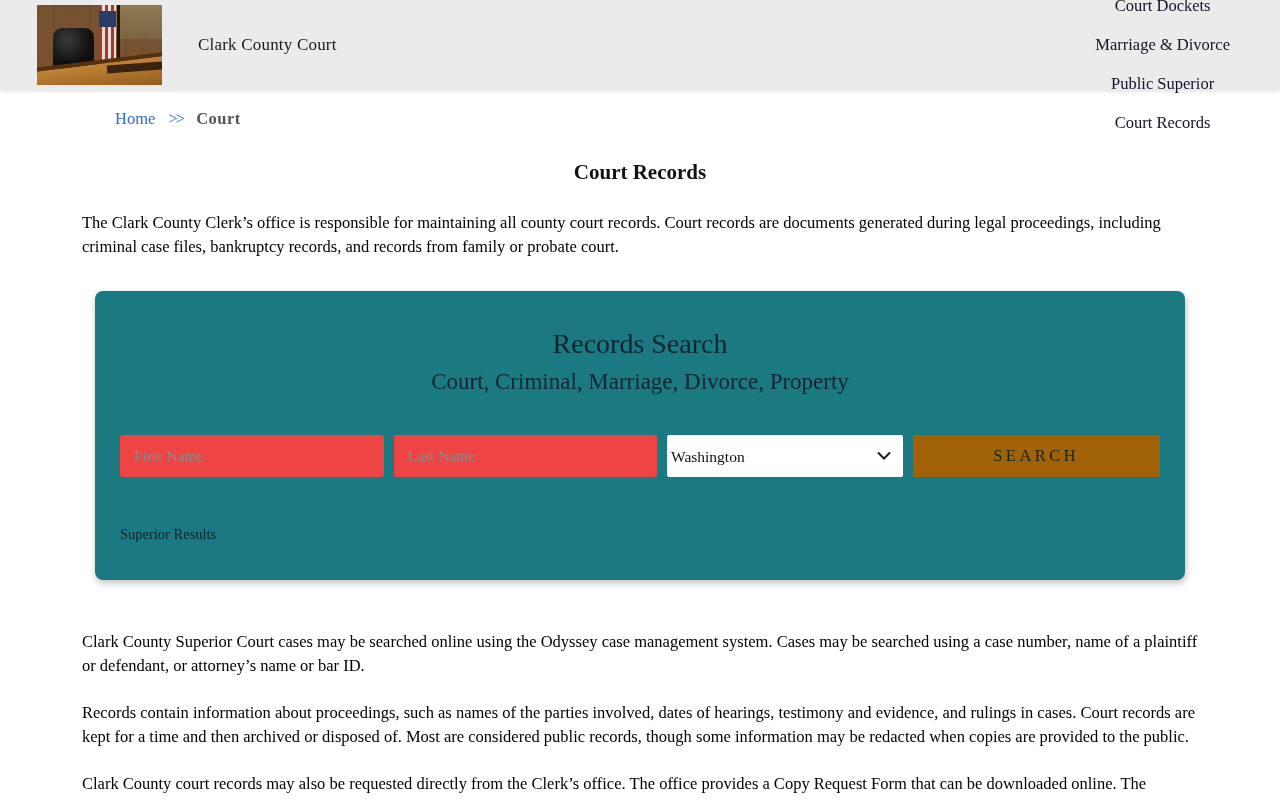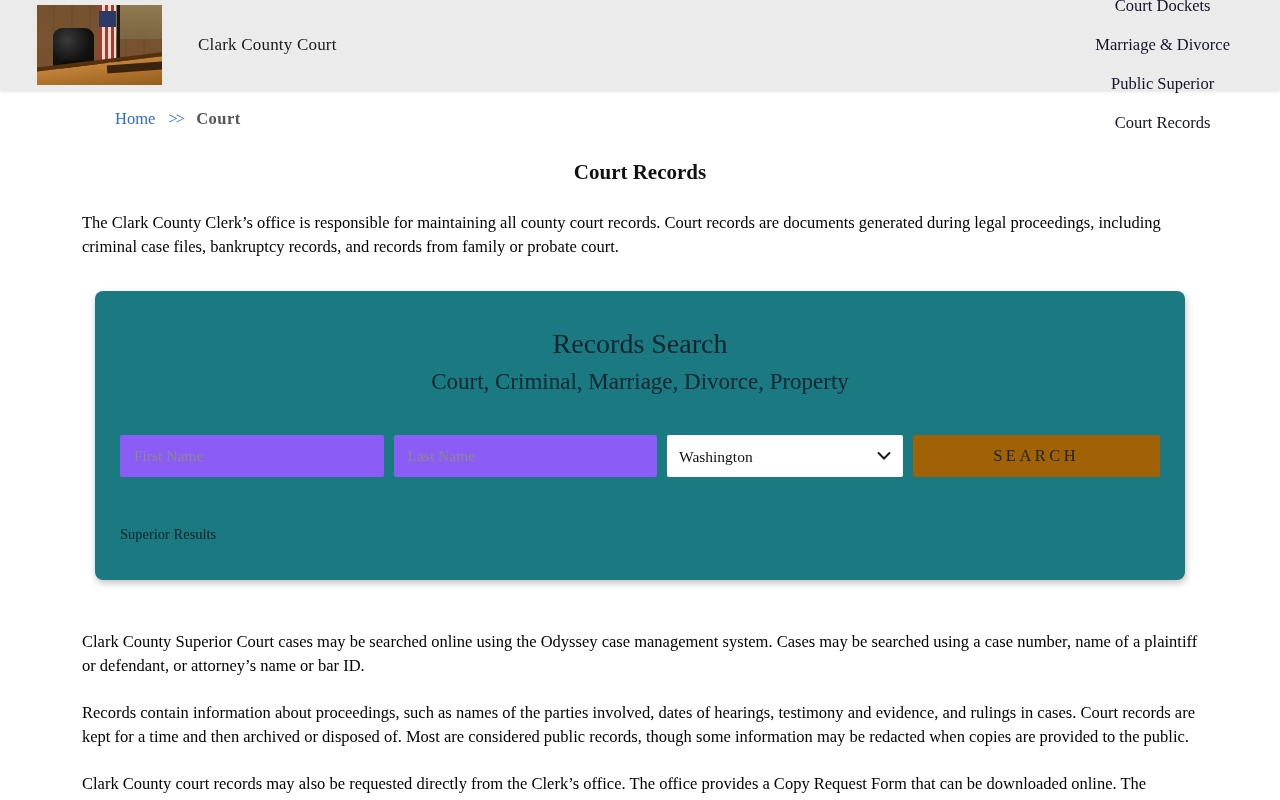--- a/index.html
+++ b/index.html
@@ -159,30 +159,30 @@
     margin-top: 40px;
   }
   .search-form > * { flex: 1; height: 42px; }
   .text-input {
     border: none;
     border-radius: 2px;
     padding: 0 14px;
     font-size: 15.5px;
     font-family: inherit;
     color: #222222;
-    background: #8b5cf6;
+    background: #ef4444;
     width: 100%;
   }
   .text-input::placeholder { color: #8a8a8a; }
   .select-wrap { position: relative; }
   .state-select {
     width: 100%; height: 42px;
     border: none;
     border-radius: 2px;
-    padding: 0 30px 0 12px;
+    padding: 0 30px 0 4px;
     font-size: 15.5px;
     font-family: inherit;
     color: #111111;
     background: #ffffff;
     appearance: none;
     -webkit-appearance: none;
   }
   .chevron {
     position: absolute;
     right: 12px; top: 50%;

